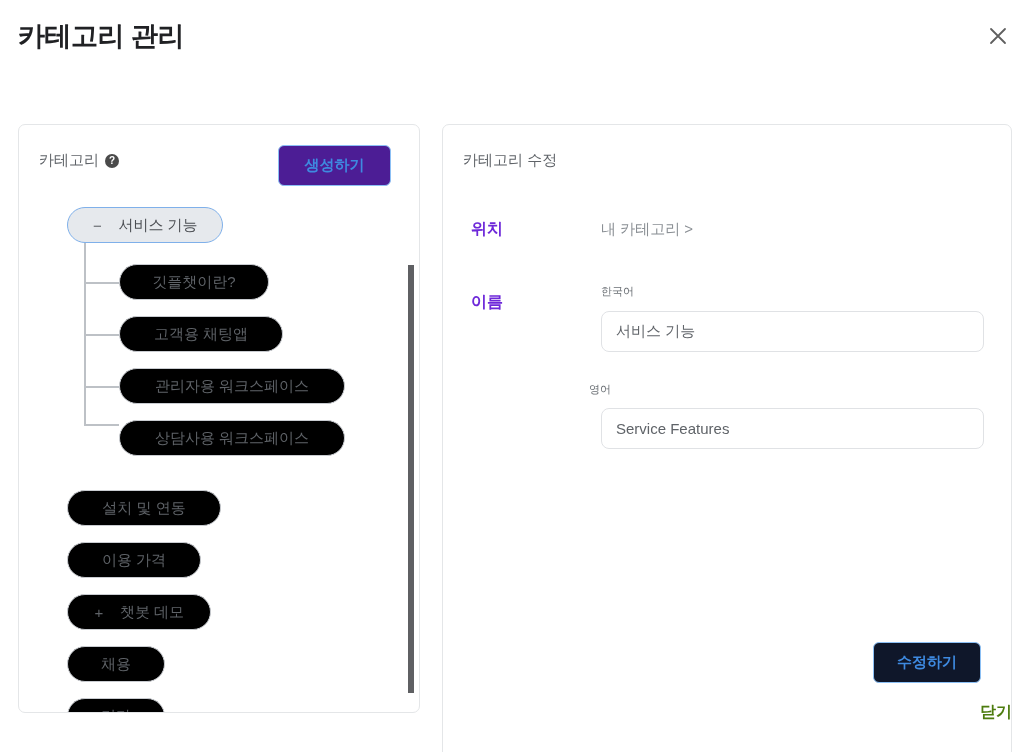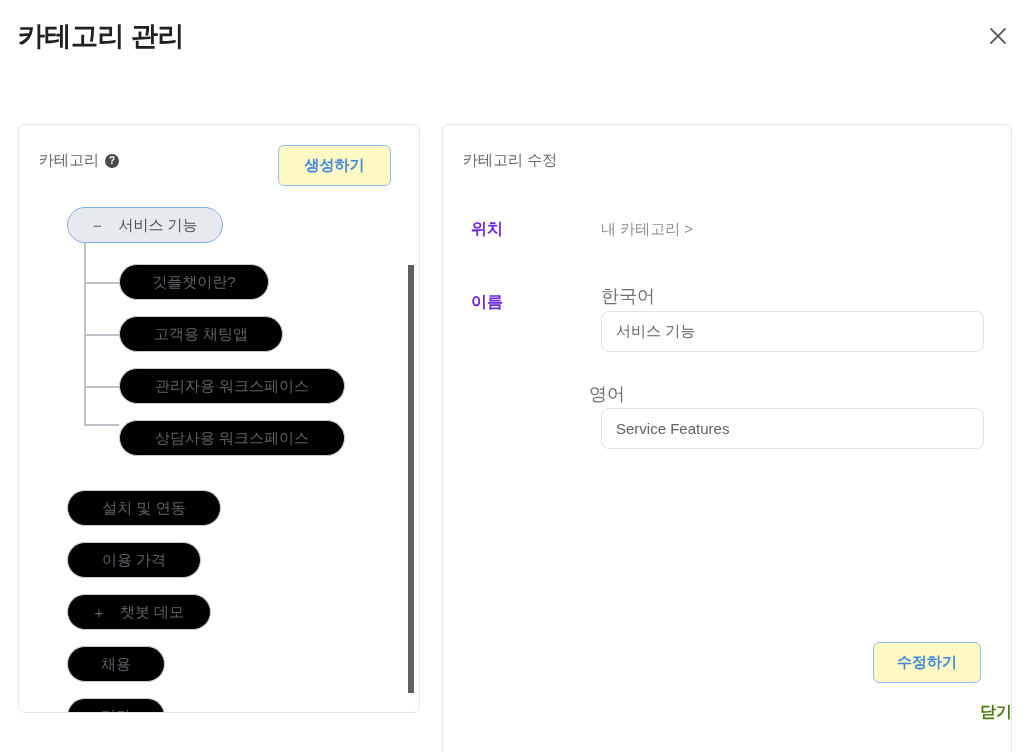--- a/index.html
+++ b/index.html
@@ -111,21 +111,21 @@
     cursor: default;
   }
   .create-btn {
     position: absolute;
     left: 259px;
     top: 20px;
     width: 113px;
     height: 41px;
     border: 1px solid #8cc0f5;
     border-radius: 6px;
-    background: #fef9c3;
+    background: #4c1d95;
     color: #3e8ae0;
     font-size: 15px;
     font-weight: bold;
     font-family: "Liberation Sans", "DejaVu Sans", sans-serif;
     cursor: pointer;
     padding: 0;
   }
 
   .tree-area {
     position: absolute;
@@ -219,21 +219,21 @@
     white-space: nowrap;
   }
   .field-value-text {
     position: absolute;
     font-size: 15px;
     color: #8a8f94;
     white-space: nowrap;
   }
   .sub-label {
     position: absolute;
-    font-size: 18px;
+    font-size: 11px;
     color: #6b7075;
     white-space: nowrap;
   }
   .text-input {
     position: absolute;
     box-sizing: border-box;
     width: 383px;
     height: 41px;
     border: 1px solid #e0e2e5;
     border-radius: 8px;
@@ -247,21 +247,21 @@
   .text-input::placeholder { color: #b6babe; }
 
   .submit-btn {
     position: absolute;
     left: 430px;
     top: 517px;
     width: 108px;
     height: 41px;
     border: 1px solid #8cc0f5;
     border-radius: 6px;
-    background: #fef9c3;
+    background: #0f172a;
     color: #3e8ae0;
     font-size: 15px;
     font-weight: bold;
     font-family: "Liberation Sans", "DejaVu Sans", sans-serif;
     cursor: pointer;
     padding: 0;
   }
 
   
   .footer-close {

